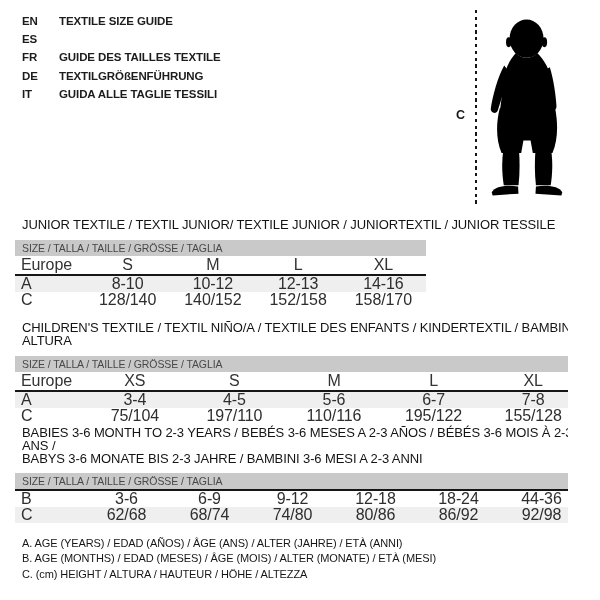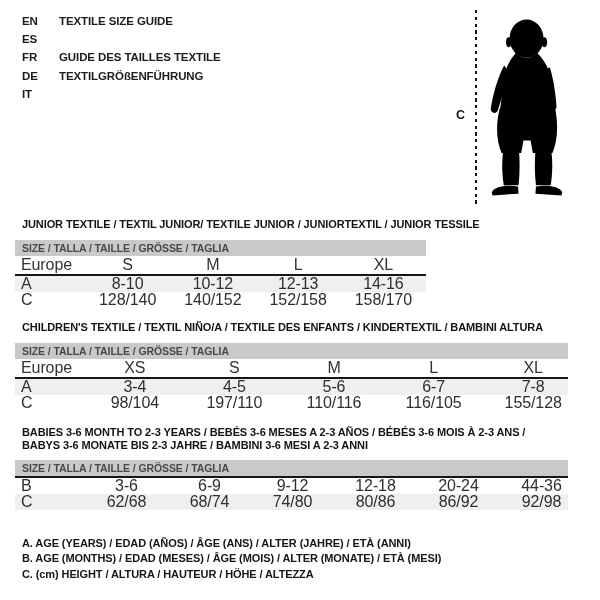--- a/index.html
+++ b/index.html
@@ -14,37 +14,37 @@
   
   .figure{position:absolute;top:8px;left:448px;width:145px;height:200px;}
   .dash-line{
     position:absolute;left:27px;top:2px;width:2.4px;height:196px;
     background:repeating-linear-gradient(to bottom,#161616 0 3.2px,transparent 3.2px 6.8px);
   }
   .height-label{position:absolute;left:8px;top:100px;font-weight:bold;font-size:12.5px;color:#161616;}
   .baby-svg{position:absolute;left:33px;top:0;width:92px;height:198px;}
   
   .section{position:absolute;left:15px;width:568px;}
-  .sec-title{font-weight:bold;font-size:11px;line-height:13px;letter-spacing:-0.1px;color:#141414;padding-left:7px;}
+  .sec-title{font-weight:normal;font-size:13px;line-height:13px;letter-spacing:-0.1px;color:#141414;padding-left:7px;}
   .tbl{margin-top:9px;}
   .tbl.narrow{width:411px;}
   .size-bar{
-    background:#c9c9c9;color:#484848;font-size:10.5px;font-weight:bold;
+    background:#c9c9c9;color:#484848;font-size:10.5px;font-weight:normal;
     height:16px;line-height:16px;padding-left:7px;letter-spacing:-0.1px;
   }
   .size-bar.black-under{border-bottom:2px solid #161616;}
   .row{display:flex;align-items:center;font-size:16px;letter-spacing:-0.1px;color:#2e2e2e;justify-content:center;}
   .row .cell{flex:1;text-align:center;}
   .row .cell.label{flex:0 0 64px;text-align:left;padding-left:6px;}
   .head-row{height:18px;border-bottom:2px solid #161616;color:#333333;}
   .data-row{height:16px;}
   .data-row.shaded{background:#efefef;}
   
   .footnotes{position:absolute;left:22px;top:536px;}
-  .footnote{font-weight:bold;font-size:11px;line-height:15.3px;letter-spacing:-0.1px;color:#161616;}
+  .footnote{font-weight:normal;font-size:11px;line-height:15.3px;letter-spacing:-0.1px;color:#161616;}
   
   #sec-junior{top:218px;}
   #sec-children{top:321px;}
   #sec-babies{top:426px;}
   #sec-babies .tbl{margin-top:8px;}
 </style>
 </head>
 <body>
 
 <div class="canvas">
@@ -60,20 +60,21 @@
     <div class="lang-row">
       <span class="lang-code">FR</span>
       <span class="lang-label">GUIDE DES TAILLES TEXTILE</span>
     </div>
     <div class="lang-row">
       <span class="lang-code">DE</span>
       <span class="lang-label">TEXTILGRÖßENFÜHRUNG</span>
     </div>
     <div class="lang-row">
       <span class="lang-code">IT</span>
+      <span class="lang-label">GUIDA ALLE TAGLIE TESSILI</span>
     </div>
   </div>
 
   <div class="figure">
     <span class="height-label">C</span>
     <div class="dash-line"></div>
     <svg class="baby-svg" viewBox="0 0 103 205" xmlns="http://www.w3.org/2000/svg" aria-hidden="true">
       <g fill="#000000">
         <ellipse cx="51" cy="26" rx="19" ry="21.5"></ellipse>
         <ellipse cx="31" cy="30" rx="3" ry="5.5"></ellipse>
@@ -133,41 +134,41 @@
       <div class="row data-row shaded">
         <span class="cell label">A</span>
         <span class="cell">3-4</span>
         <span class="cell">4-5</span>
         <span class="cell">5-6</span>
         <span class="cell">6-7</span>
         <span class="cell">7-8</span>
       </div>
       <div class="row data-row">
         <span class="cell label">C</span>
-        <span class="cell">98/104</span>
+        <span class="cell">75/104</span>
         <span class="cell">197/110</span>
         <span class="cell">110/116</span>
-        <span class="cell">116/105</span>
+        <span class="cell">195/122</span>
         <span class="cell">155/128</span>
       </div>
     </div>
   </div>
 
   <div class="section" id="sec-babies">
     <div class="sec-title">BABIES 3-6 MONTH TO 2-3 YEARS / BEBÉS 3-6 MESES A 2-3 AÑOS / BÉBÉS 3-6 MOIS À 2-3 ANS /</div>
     <div class="sec-title">BABYS 3-6 MONATE BIS 2-3 JAHRE / BAMBINI 3-6 MESI A 2-3 ANNI</div>
     <div class="tbl">
       <div class="size-bar black-under">SIZE / TALLA / TAILLE / GRÖSSE / TAGLIA</div>
       <div class="row data-row">
         <span class="cell label">B</span>
         <span class="cell">3-6</span>
         <span class="cell">6-9</span>
         <span class="cell">9-12</span>
         <span class="cell">12-18</span>
-        <span class="cell">20-24</span>
+        <span class="cell">18-24</span>
         <span class="cell">44-36</span>
       </div>
       <div class="row data-row shaded">
         <span class="cell label">C</span>
         <span class="cell">62/68</span>
         <span class="cell">68/74</span>
         <span class="cell">74/80</span>
         <span class="cell">80/86</span>
         <span class="cell">86/92</span>
         <span class="cell">92/98</span>

